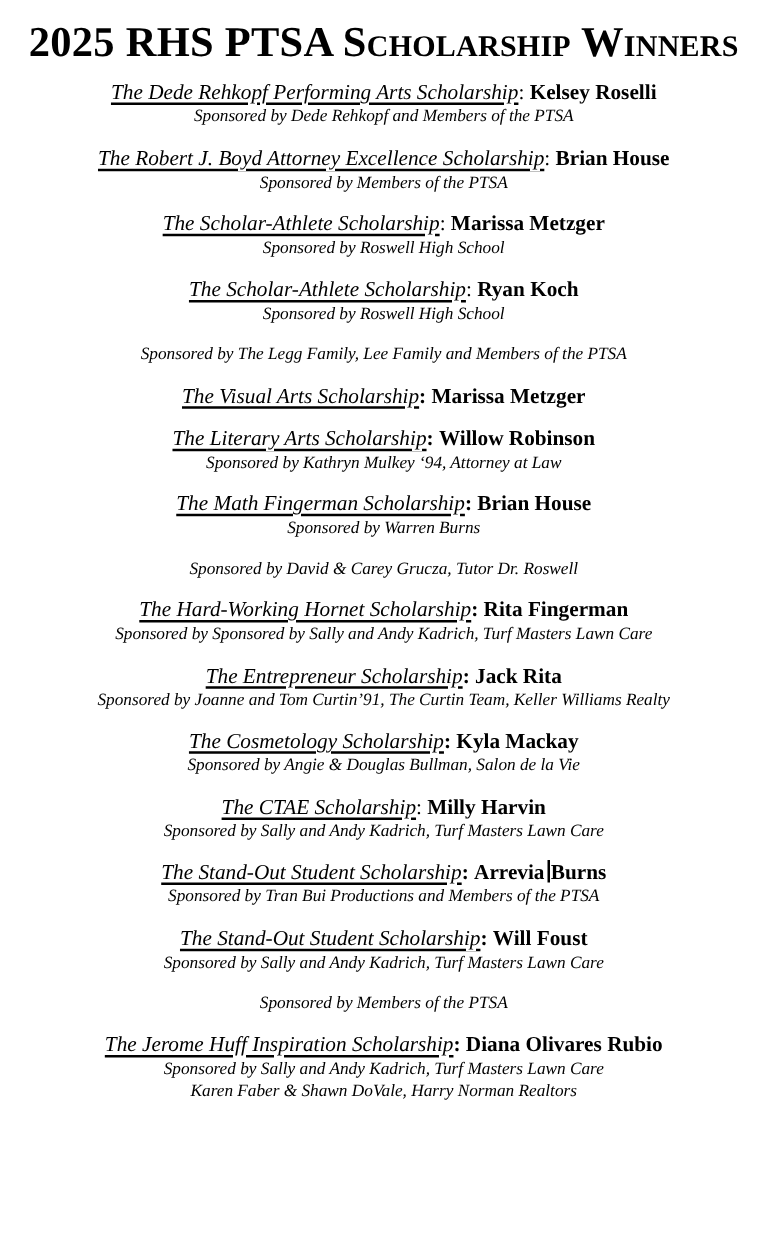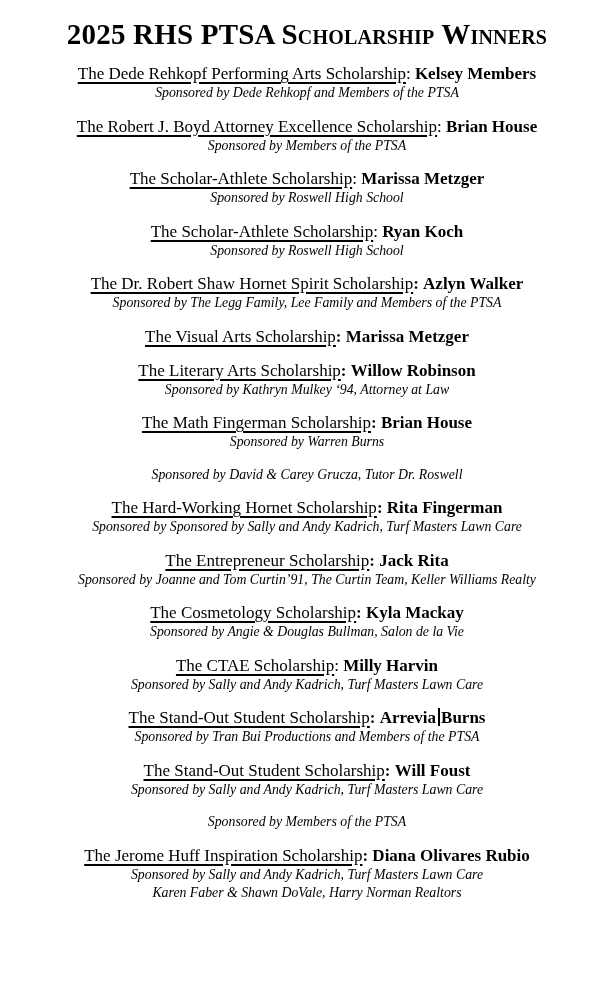--- a/index.html
+++ b/index.html
@@ -14,21 +14,21 @@
     color: #000000;
   }
   .page {
     box-sizing: border-box;
     width: 614px;
     min-height: 988px;
     padding: 19px 10px 10px 10px;
     text-align: center;
   }
   .title {
-    font-size: 29px;
+    font-size: 34px;
     line-height: 31px;
     font-weight: bold;
     font-variant: small-caps;
     letter-spacing: 0.2px;
     margin: 0 0 14px 0;
   }
   .entry {
     margin: 0 0 14px 0;
   }
   .entry.extra-gap {
@@ -36,20 +36,21 @@
   }
   .heading {
     font-size: 17px;
     line-height: 20px;
     white-space: nowrap;
   }
   .sch-name {
     text-decoration: underline;
     text-decoration-thickness: 1.5px;
     text-underline-offset: 2.5px;
+    font-style: italic;
   }
   .colon {
     font-weight: normal;
   }
   .colon.bold {
     font-weight: bold;
   }
   .winner {
     font-weight: bold;
   }
@@ -68,21 +69,21 @@
     text-align: center;
   }
 </style>
 </head>
 <body>
 
 <div class="page">
   <h1 class="title">2025 RHS PTSA Scholarship Winners</h1>
   <div id="entries">
   <div class="entry">
-    <div class="heading"><span class="sch-name">The Dede Rehkopf Performing Arts Scholarship</span><span class="colon">:</span> <span class="winner">Kelsey Members</span></div>
+    <div class="heading"><span class="sch-name">The Dede Rehkopf Performing Arts Scholarship</span><span class="colon">:</span> <span class="winner">Kelsey Roselli</span></div>
     <div class="sponsors">
           <div class="sponsor-line">Sponsored by Dede Rehkopf and Members of the PTSA</div>
         </div>
   </div>
 
   <div class="entry">
     <div class="heading"><span class="sch-name">The Robert J. Boyd Attorney Excellence Scholarship</span><span class="colon">:</span> <span class="winner">Brian House</span></div>
     <div class="sponsors">
           <div class="sponsor-line">Sponsored by Members of the PTSA</div>
         </div>
@@ -96,21 +97,20 @@
   </div>
 
   <div class="entry">
     <div class="heading"><span class="sch-name">The Scholar-Athlete Scholarship</span><span class="colon">:</span> <span class="winner">Ryan Koch</span></div>
     <div class="sponsors">
           <div class="sponsor-line">Sponsored by Roswell High School</div>
         </div>
   </div>
 
   <div class="entry">
-    <div class="heading"><span class="sch-name">The Dr. Robert Shaw Hornet Spirit Scholarship</span><span class="colon bold">:</span> <span class="winner">Azlyn Walker</span></div>
     <div class="sponsors">
           <div class="sponsor-line">Sponsored by The Legg Family, Lee Family and Members of the PTSA</div>
         </div>
   </div>
 
   <div class="entry">
     <div class="heading"><span class="sch-name">The Visual Arts Scholarship</span><span class="colon bold">:</span> <span class="winner">Marissa Metzger</span></div>
   </div>
 
   <div class="entry">

